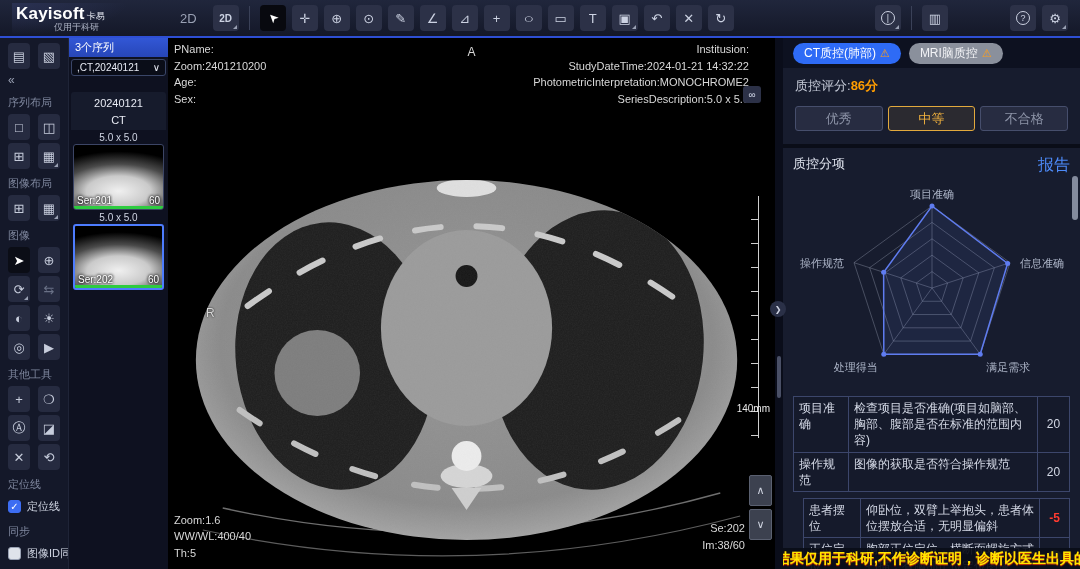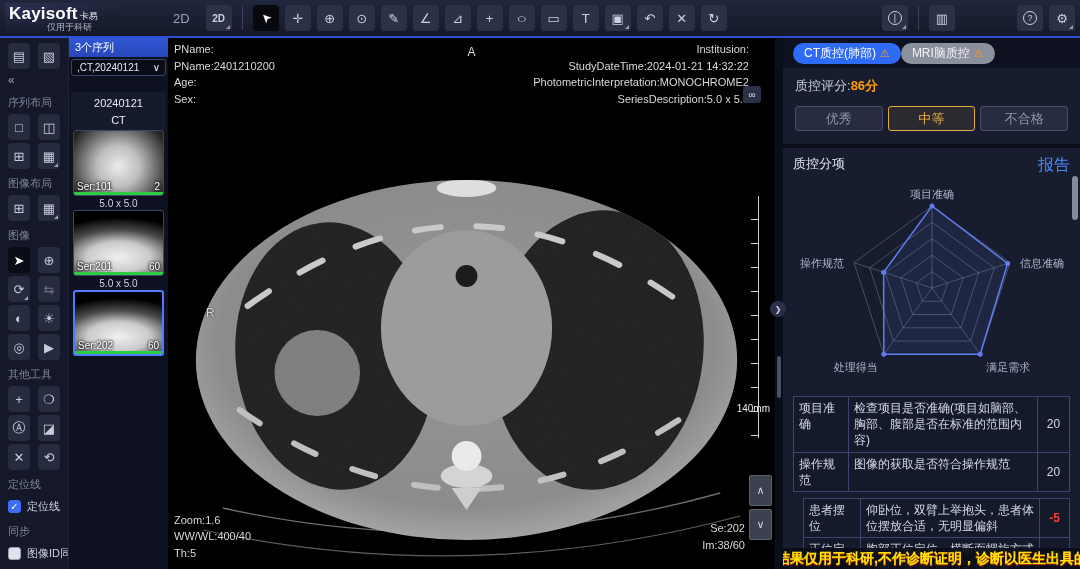--- a/index.html
+++ b/index.html
@@ -1,21 +1,21 @@
 <!DOCTYPE html>
 <html><head>
 <meta charset="utf-8">
 <style>
   * { box-sizing: border-box; margin: 0; padding: 0; }
   body { background:#05060c; font-family:"Liberation Sans","DejaVu Sans",sans-serif; }
   .app { width:1080px; height:569px; display:flex; flex-direction:column; overflow:hidden;
          background:#0c0f1c; color:#cfd4e2; position:relative; }
 
   
-  .topbar { flex:0 0 38px; display:flex; align-items:center; padding:0 5px; gap:6px;
+  .topbar { flex:0 0 38px; display:flex; align-items:center; padding:0 12px; gap:6px;
             background:linear-gradient(180deg,#20263c,#141828); border-bottom:2px solid #2e4fd4; }
   .logo-block { width:148px; display:flex; flex-direction:column; line-height:1;
                 background:radial-gradient(ellipse 120% 160% at 0% 0%, #2a3152 0%, transparent 65%); padding:2px 4px; }
   .logo-line { display:flex; align-items:baseline; gap:2px; }
   .logo-main { font-size:17px; font-weight:bold; color:#fff; letter-spacing:0.2px; }
   .logo-cn { font-size:9px; color:#e8ebf4; }
   .logo-sub { font-size:9px; color:#aeb4c6; margin-left:38px; margin-top:1px; }
   .mode-label { margin:0 10px 0 14px; font-size:13px; color:#9aa1b4; }
   .tbtn { width:26px; height:26px; flex:0 0 26px; background:#2c3147; border-radius:4px; display:flex;
           align-items:center; justify-content:center; font-size:13px; color:#ccd2e2; position:relative; cursor:pointer; }
@@ -91,21 +91,21 @@
 
   
   .divider { width:8px; flex:0 0 8px; background:#0a0d1a; position:relative; }
   .div-arrow { position:absolute; top:263px; left:-5px; width:16px; height:16px; background:#2a3047;
                border-radius:50%; color:#cfd4e2; font-size:8px; display:flex; align-items:center;
                justify-content:center; cursor:pointer; z-index:3; }
   .div-thumb { position:absolute; top:318px; left:2px; width:4px; height:42px; background:#4a5066; border-radius:2px; }
 
   
   .qc { width:297px; flex:0 0 297px; background:#171c2e; display:flex; flex-direction:column; position:relative; overflow:hidden; }
-  .qc-tabs { height:30px; flex:0 0 30px; background:#0d1120; display:flex; align-items:center; gap:0; padding:0 10px; }
+  .qc-tabs { height:30px; flex:0 0 30px; background:#0d1120; display:flex; align-items:center; gap:8px; padding:0 10px; }
   .pill { height:21px; border-radius:11px; padding:0 11px; font-size:12px; display:flex; align-items:center;
           gap:4px; cursor:pointer; white-space:nowrap; }
   .pill.active { background:#2e6bf6; color:#fff; }
   .pill.inactive { background:#8a909c; color:#f2f3f6; }
   .warn { color:#ff9f1a; font-size:11px; }
   .score-row { padding:9px 12px 2px; font-size:13px; color:#c6cbd8; }
   .score-val { color:#ff9d00; font-weight:bold; }
   .grades { display:flex; gap:5px; padding:9px 12px 13px; }
   .grade { flex:1; height:25px; display:flex; align-items:center; justify-content:center; background:#272c41;
            border:1px solid #464e6c; border-radius:3px; color:#8d94a8; font-size:13px; cursor:pointer; }
@@ -323,29 +323,20 @@
 
     <aside class="seriescol">
       <div class="series-header">3个序列</div>
       <div class="series-dd">
         <span>,CT,20240121</span>
         <span>∨</span>
       </div>
       <div class="group-h">
         <div>20240121</div>
         <div>CT</div>
-      </div>
-      <div class="thumb-wrap">
-        <div class="thumb t-scout">
-          <div class="thumb-footer">
-            <span>Ser:101</span>
-            <span>2</span>
-          </div>
-          <div class="thumb-bar"></div>
-        </div>
       </div>
       <div class="thumb-wrap">
         <div class="thumb-label">5.0 x 5.0</div>
         <div class="thumb t-axial">
           <div class="thumb-footer">
             <span>Ser:201</span>
             <span>60</span>
           </div>
           <div class="thumb-bar"></div>
         </div>
@@ -394,21 +385,21 @@
           <ellipse cx="300" cy="150" rx="30" ry="9" fill="#e0e0e0"></ellipse>
           <ellipse cx="300" cy="438" rx="26" ry="12" fill="#d6d6d6"></ellipse>
           <circle cx="300" cy="418" r="15" fill="#ededed"></circle>
           <path d="M285 450 L300 472 L315 450 Z" fill="#cfcfcf"></path>
           <rect x="28" y="142" width="544" height="360" filter="url(#grain)" opacity="0.5" fill="#888"></rect>
         </g>
       </svg>
 
       <div class="ov ov-tl">
         <div>PName:</div>
-        <div>PName:2401210200</div>
+        <div>Zoom:2401210200</div>
         <div>Age:</div>
         <div>Sex:</div>
       </div>
       <div class="ov ov-a">A</div>
       <div class="ov ov-tr">
         <div>Institusion:</div>
         <div>StudyDateTime:2024-01-21 14:32:22</div>
         <div>PhotometricInterpretation:MONOCHROME2</div>
         <div>SeriesDescription:5.0 x 5.0</div>
       </div>

